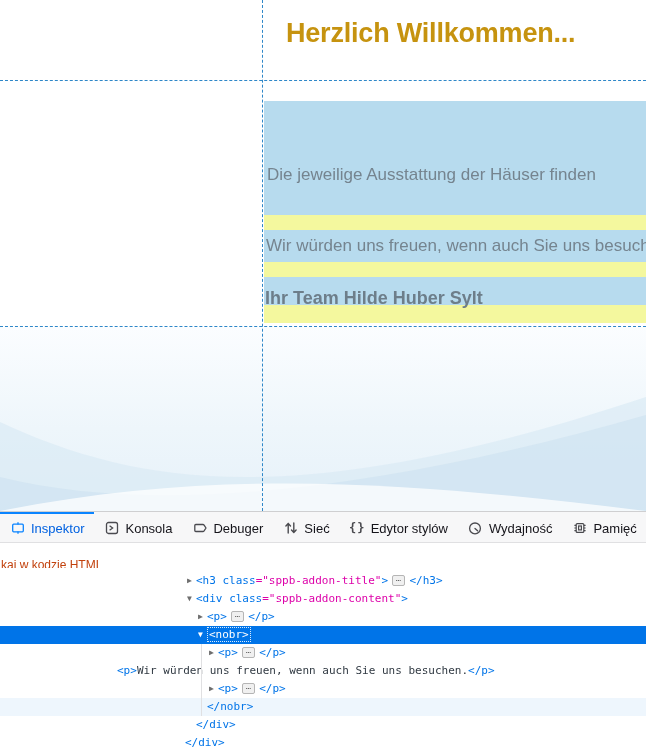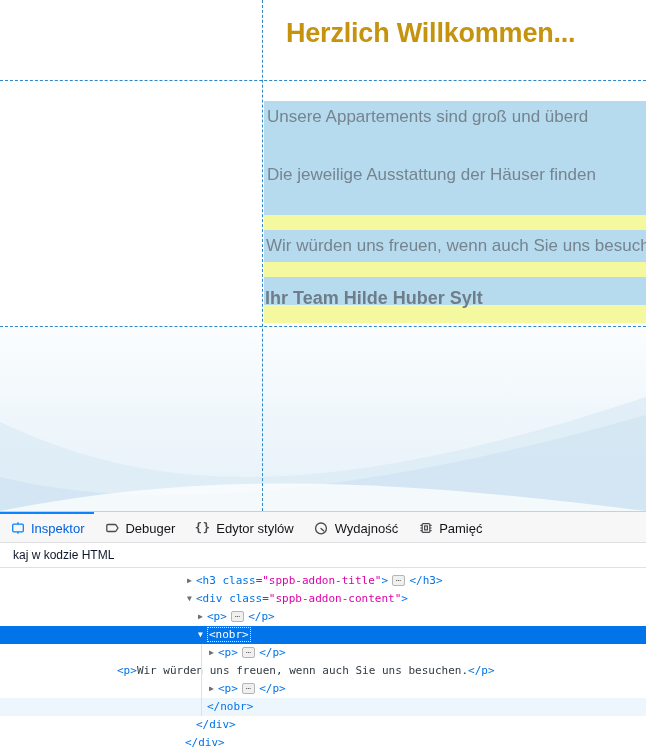--- a/index.html
+++ b/index.html
@@ -45,24 +45,24 @@
     display:flex;align-items:center;gap:6px;padding:0 10px;
     font-size:13px;color:#15141a;border-top:2px solid transparent;
     box-sizing:border-box;cursor:default;white-space:nowrap;
   }
   .tab .ticon{display:flex;align-items:center;justify-content:center;width:15px;height:15px;color:#4a4a4f;}
   .tab.active{color:#0061e0;border-top-color:#0a84ff;}
   .tab.active .ticon{color:#0a84ff;}
   .tab .brace{font-family:"DejaVu Sans Mono",monospace;font-size:12px;font-weight:700;letter-spacing:1px;}
 
   #searchbar{
-    position:absolute;left:0;top:32px;width:646px;height:25px;box-sizing:border-box;
+    position:absolute;left:0;top:42px;width:646px;height:25px;box-sizing:border-box;
     background:#fff;border-bottom:1px solid #e0e0e2;
-    font-size:12px;color:#0f172a;display:flex;align-items:center;
-    padding-left:13px;overflow:hidden;white-space:nowrap;
+    font-size:12px;color:#c2410c;display:flex;align-items:center;
+    padding-left:1px;overflow:hidden;white-space:nowrap;
   }
 
   #markup-tree{
     position:absolute;left:0;top:57px;width:646px;height:181px;overflow:hidden;
     font-family:"DejaVu Sans Mono","Liberation Mono",monospace;font-size:11px;color:#303942;
     background:#fff;
   }
   #clip-strip{height:4px;overflow:hidden;position:relative;}
   #clip-strip .inner{position:absolute;top:-14px;left:0;right:0;height:18px;line-height:18px;white-space:nowrap;}
 
@@ -96,21 +96,20 @@
 
     <div id="page-heading">Herzlich Willkommen...</div>
 
     <div class="hl hl-blue" style="top:101px;height:114px;"></div>
     <div class="hl hl-yellow" style="top:215px;height:15px;"></div>
     <div class="hl hl-blue" style="top:230px;height:32px;"></div>
     <div class="hl hl-yellow" style="top:262px;height:15px;"></div>
     <div class="hl hl-blue" style="top:277px;height:28px;"></div>
     <div class="hl hl-yellow" style="top:305px;height:18px;"></div>
 
-    <div class="body-line" style="left:267px;top:107px;">Unsere Appartements sind groß und überd</div>
     <div class="body-line" style="left:267px;top:165px;">Die jeweilige Ausstattung der Häuser finden</div>
     <div class="body-line" style="left:266px;top:236px;">Wir würden uns freuen, wenn auch Sie uns besuchen.</div>
     <div class="body-line bold" style="left:265px;top:281px;margin-top:7px;">Ihr Team Hilde Huber Sylt</div>
 
     <div id="waves">
       <svg width="646" height="184" viewBox="0 0 646 184">
         <path d="M0 95 C 140 160 300 185 646 70 L 646 184 L 0 184 Z" fill="#d8e9f5" opacity="0.65"></path>
         <path d="M0 150 C 180 195 430 150 646 88 L 646 184 L 0 184 Z" fill="#c9dff0" opacity="0.5"></path>
         <path d="M0 184 C 230 138 430 158 646 184 Z" fill="#ffffff" opacity="0.75"></path>
       </svg>
@@ -128,25 +127,43 @@
           <span class="ticon">
             <svg width="14" height="14" viewBox="0 0 14 14" fill="none" stroke="currentColor" stroke-width="1.3">
               <rect x="1.7" y="3.2" width="10.6" height="7.6" rx="1"></rect>
               <path d="M7 1.2 v2.2 M7 10.6 v2.2"></path>
             </svg>
           </span>
           <span>Inspektor</span>
         </div>
         <div class="tab">
           <span class="ticon">
+            <svg width="14" height="14" viewBox="0 0 14 14" fill="none" stroke="currentColor" stroke-width="1.3">
+              <rect x="1.5" y="1.5" width="11" height="11" rx="2"></rect>
+              <path d="M4.6 4.8 L7.6 7 L4.6 9.2"></path>
+            </svg>
+          </span>
+          <span>Konsola</span>
+        </div>
+        <div class="tab">
+          <span class="ticon">
             <svg width="14" height="14" viewBox="0 0 14 14" fill="none" stroke="currentColor" stroke-width="1.3" stroke-linejoin="round">
               <path d="M2.8 3.5 h7.1 c.5 0 .9 .2 1.2 .6 L13 7 l-1.9 2.9 c-.3 .4 -.7 .6 -1.2 .6 H2.8 c-.6 0 -1 -.4 -1 -1 v-5 c0 -.6 .4 -1 1 -1 z"></path>
             </svg>
           </span>
           <span>Debuger</span>
+        </div>
+        <div class="tab">
+          <span class="ticon">
+            <svg width="14" height="14" viewBox="0 0 14 14" fill="none" stroke="currentColor" stroke-width="1.4" stroke-linecap="round" stroke-linejoin="round">
+              <path d="M4.2 12 V2.6 M4.2 2.6 L1.9 5 M4.2 2.6 L6.5 5"></path>
+              <path d="M9.8 2 V11.4 M9.8 11.4 L7.5 9 M9.8 11.4 L12.1 9"></path>
+            </svg>
+          </span>
+          <span>Sieć</span>
         </div>
         <div class="tab">
           <span class="ticon">
             <span class="brace">{}</span>
           </span>
           <span>Edytor stylów</span>
         </div>
         <div class="tab">
           <span class="ticon">
             <svg width="14" height="14" viewBox="0 0 14 14" fill="none" stroke="currentColor" stroke-width="1.3" stroke-linecap="round">

